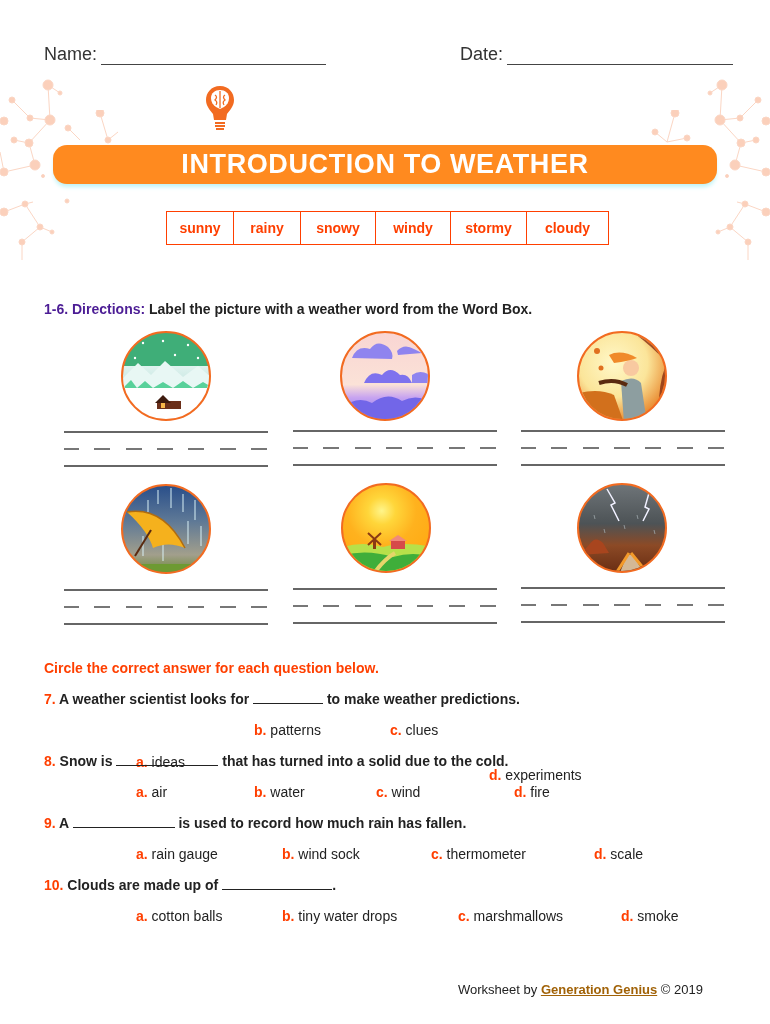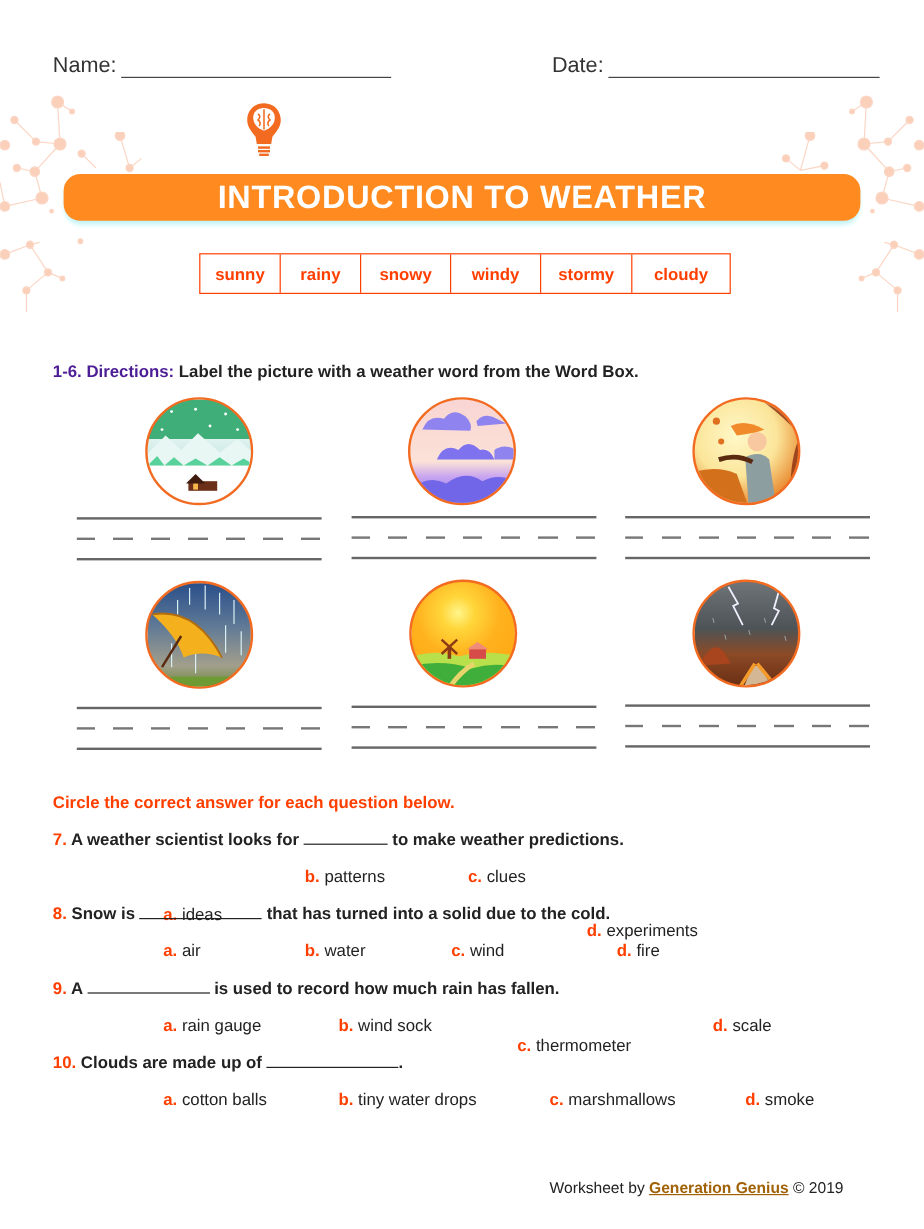--- a/index.html
+++ b/index.html
@@ -332,21 +332,21 @@
 <div class="opt" style="left:498px;top:784px;margin-left:16px;"><span class="l">d.</span> <span>fire</span></div>
 
 <div class="q" style="top:815px;">
   <span class="num">9.</span>
   <span>A</span>
   <span class="blank" style="width:102px;"></span>
   <span>is used to record how much rain has fallen.</span>
 </div>
 <div class="opt" style="left:136px;top:846px;"><span class="l">a.</span> <span>rain gauge</span></div>
 <div class="opt" style="left:282px;top:846px;"><span class="l">b.</span> <span>wind sock</span></div>
-<div class="opt" style="left:431px;top:846px;margin-top:17px;"><span class="l">c.</span> <span>thermometer</span></div>
+<div class="opt" style="left:431px;top:846px;"><span class="l">c.</span> <span>thermometer</span></div>
 <div class="opt" style="left:594px;top:846px;"><span class="l">d.</span> <span>scale</span></div>
 
 <div class="q" style="top:877px;">
   <span class="num">10.</span>
   <span>Clouds are made up of</span>
   <span class="blank" style="width:110px;"></span><span>.</span>
 </div>
 <div class="opt" style="left:136px;top:908px;"><span class="l">a.</span> <span>cotton balls</span></div>
 <div class="opt" style="left:282px;top:908px;"><span class="l">b.</span> <span>tiny water drops</span></div>
 <div class="opt" style="left:458px;top:908px;"><span class="l">c.</span> <span>marshmallows</span></div>

